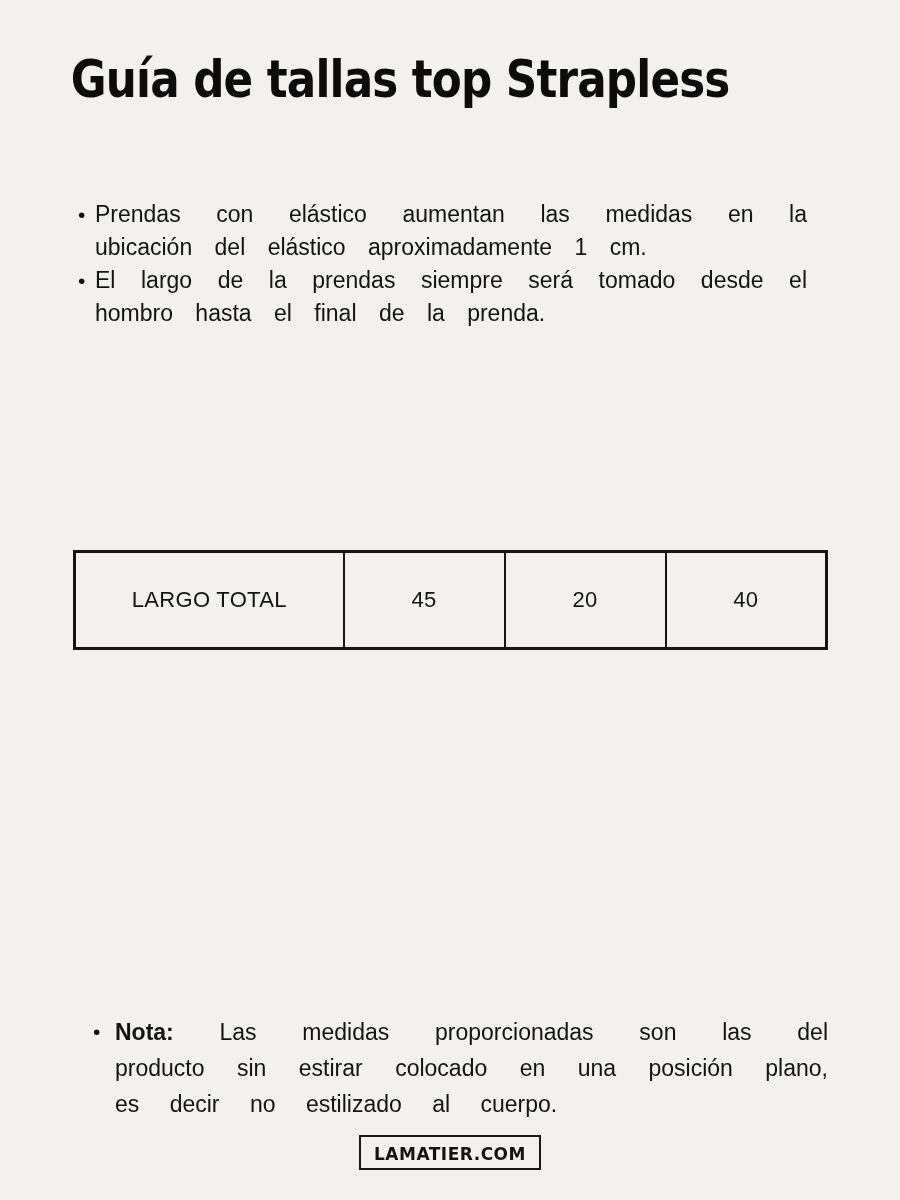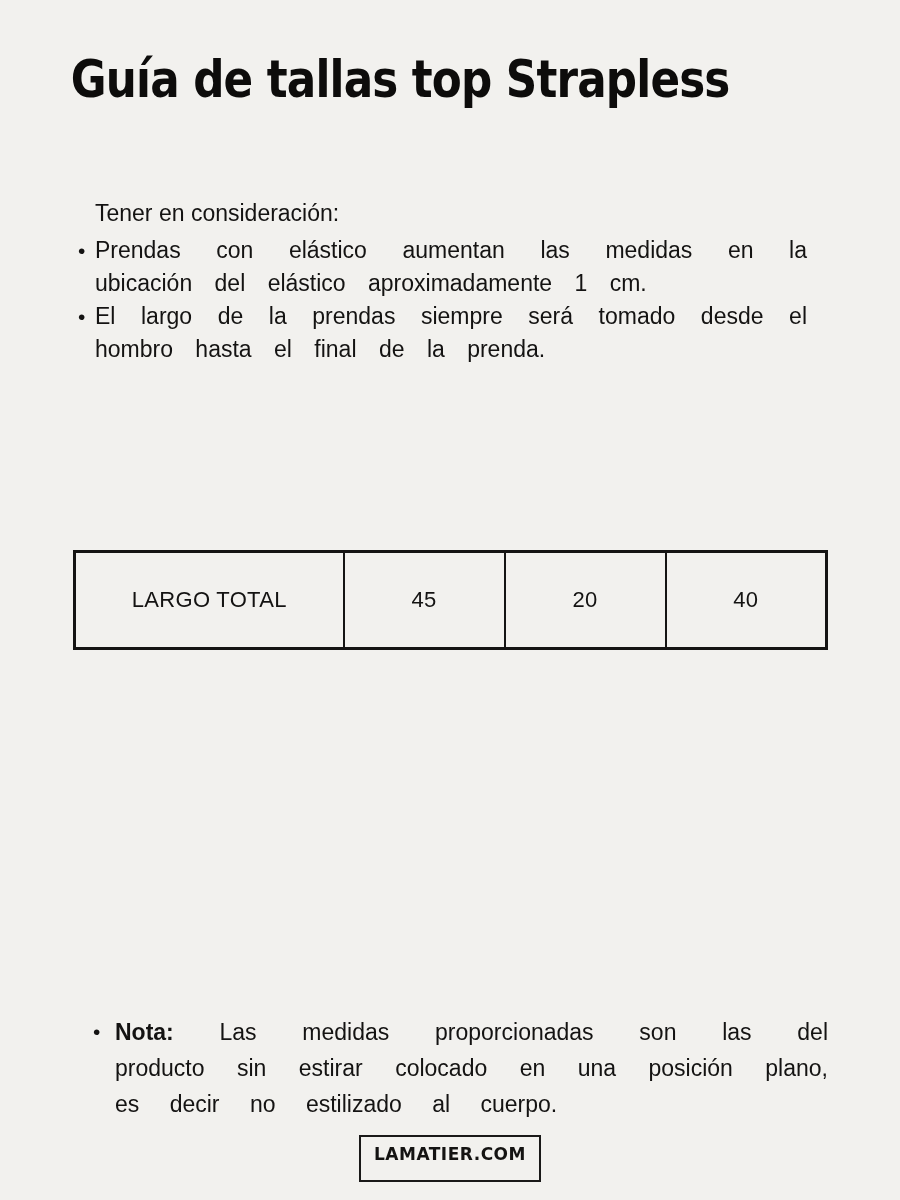--- a/index.html
+++ b/index.html
@@ -109,41 +109,40 @@
   }
   .note .note-label { font-weight: bold; }
 
   
   .brand-box {
     position: absolute;
     top: 1135px; left: 50%;
     transform: translateX(-50%);
     border: 2px solid #1a1918;
     background: #f2f1ee;
-    padding: 7px 13px 16px 13px;
+    padding: 7px 13px 4px 13px;
   }
   .brand-label {
     font-family: "DejaVu Sans", sans-serif;
     font-weight: bold;
     font-size: 17px;
     line-height: 20px;
     letter-spacing: 0.5px;
     color: #141312;
     white-space: nowrap;
   }
 </style>
 </head>
 <body>
 
 <div class="title-wrap">
   <span class="title">Guía de tallas top Strapless</span>
 </div>
 
 <div class="considerations">
-  <p class="considerations-heading">Tener en consideración:</p>
 
   <div class="bullet-item">
     <span class="dot">•</span>
     <div class="bullet-text">Prendas con elástico aumentan las medidas en la ubicación del elástico aproximadamente 1 cm.</div>
   </div>
 
   <div class="bullet-item">
     <span class="dot">•</span>
     <div class="bullet-text">El largo de la prendas siempre será tomado desde el hombro hasta el final de la prenda.</div>
   </div>

